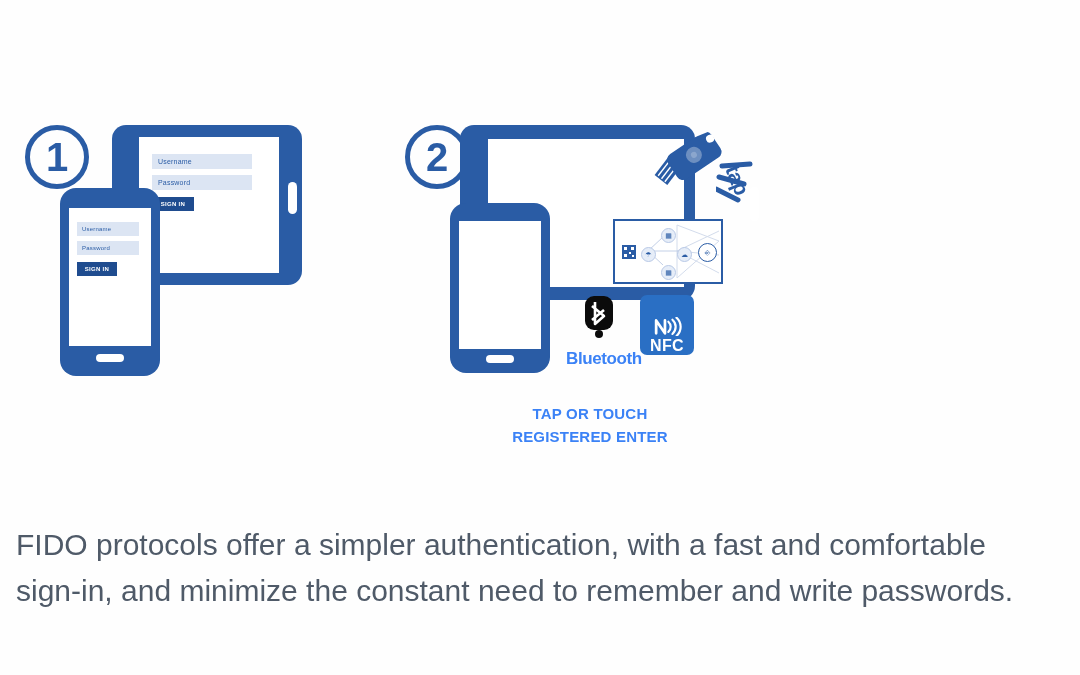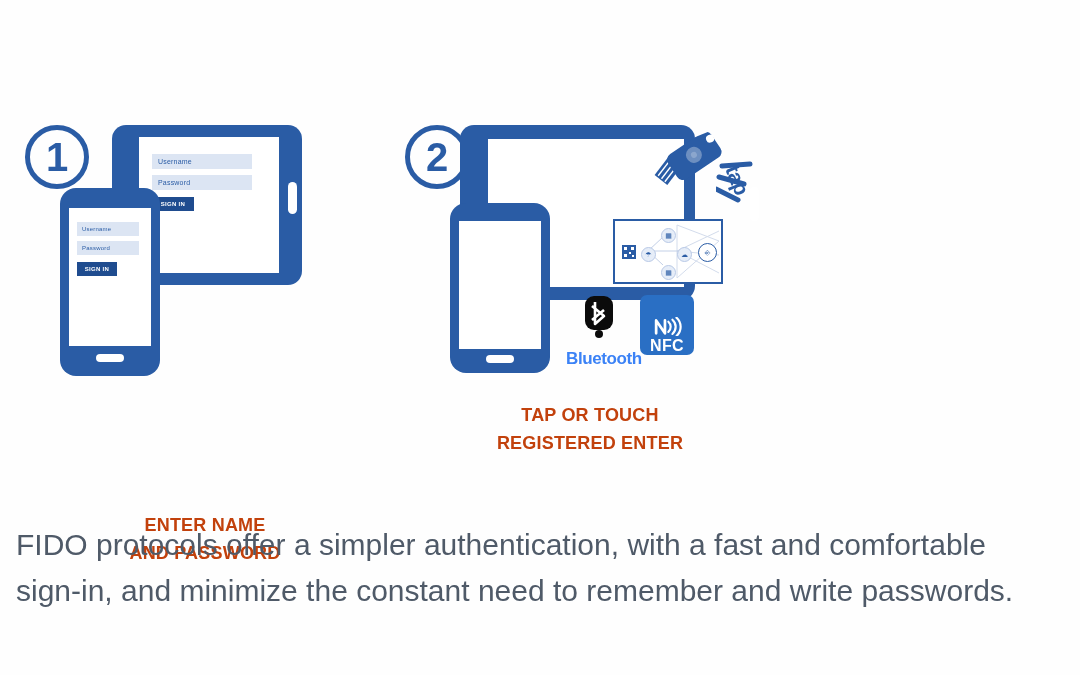--- a/index.html
+++ b/index.html
@@ -155,22 +155,22 @@
   }
   #nfc .nfc-label {
     color: #ffffff; font-size: 16px; font-weight: bold;
     letter-spacing: .3px; margin-top: 1px;
   }
 
   
   .caption {
     position: absolute;
     text-align: center;
-    color: #c2410c;
-    font-size: 18px; font-weight: bold;
+    color: #3b82f6;
+    font-size: 15px; font-weight: bold;
     line-height: 1.55;
     letter-spacing: .2px;
   }
   #cap1 { left: 40px;  top: 402px; width: 330px; }
   #cap2 { left: 420px; top: 402px; width: 340px; }
   #cap3 { left: 860px; top: 402px; width: 240px; }
 
   
   #para {
     position: absolute;
@@ -203,24 +203,20 @@
 
     <div class="phone" style="left:60px; top:78px; width:100px; height:188px;">
       <div class="phone-screen" style="left:9px; top:20px; width:82px; height:138px;">
         <div class="field sm" style="left:8px; top:14px; width:62px; height:14px;">Username</div>
         <div class="field sm" style="left:8px; top:33px; width:62px; height:14px;">Password</div>
         <div class="signin" style="left:8px; top:54px; width:40px; height:14px;">SIGN IN</div>
       </div>
       <div class="phone-btn" style="left:36px; top:166px; width:28px; height:8px;"></div>
     </div>
 
-    <div class="caption" id="cap1">
-      <div>ENTER NAME</div>
-      <div>AND PASSWORD</div>
-    </div>
   </div>
 
   <div class="step" id="step2">
 
     <div class="badge" id="badge2">2</div>
 
     <div class="tablet" style="left:60px; top:15px; width:235px; height:175px;">
       <div class="tablet-screen" style="left:28px; top:14px; width:196px; height:148px;"></div>
       <div class="tablet-btn" style="left:290px; top:62px; width:9px; height:34px;"></div>
     </div>

